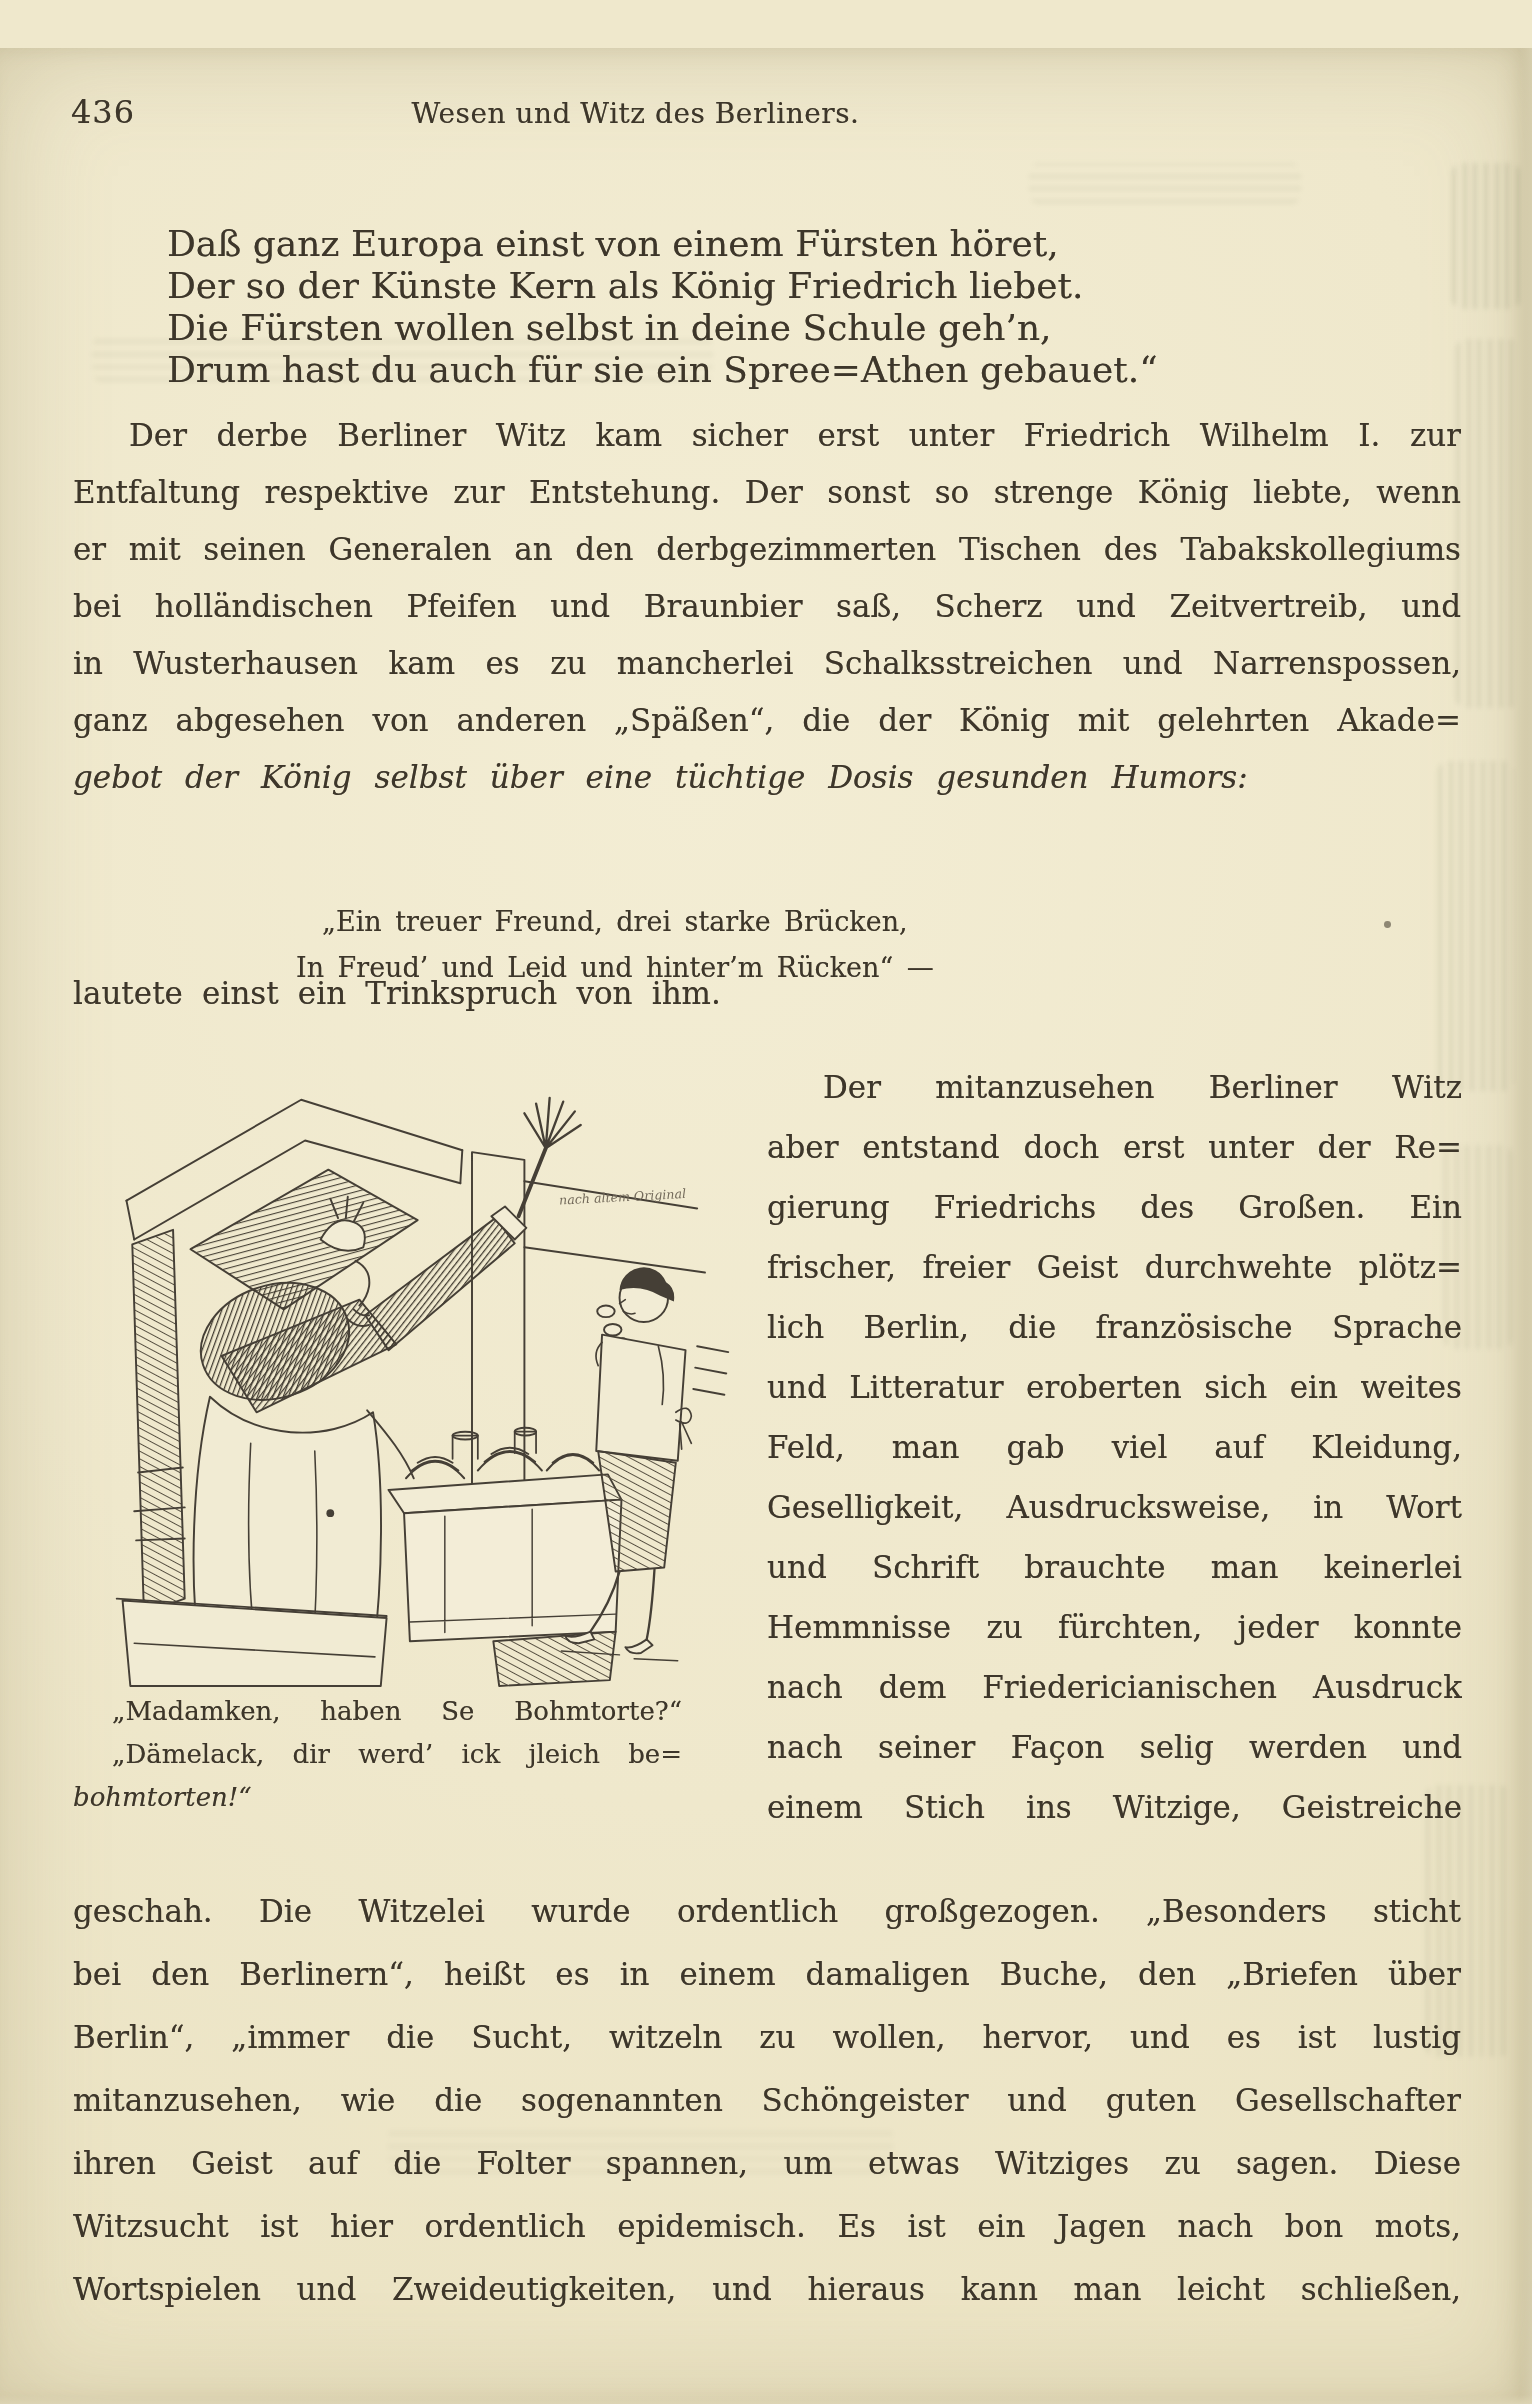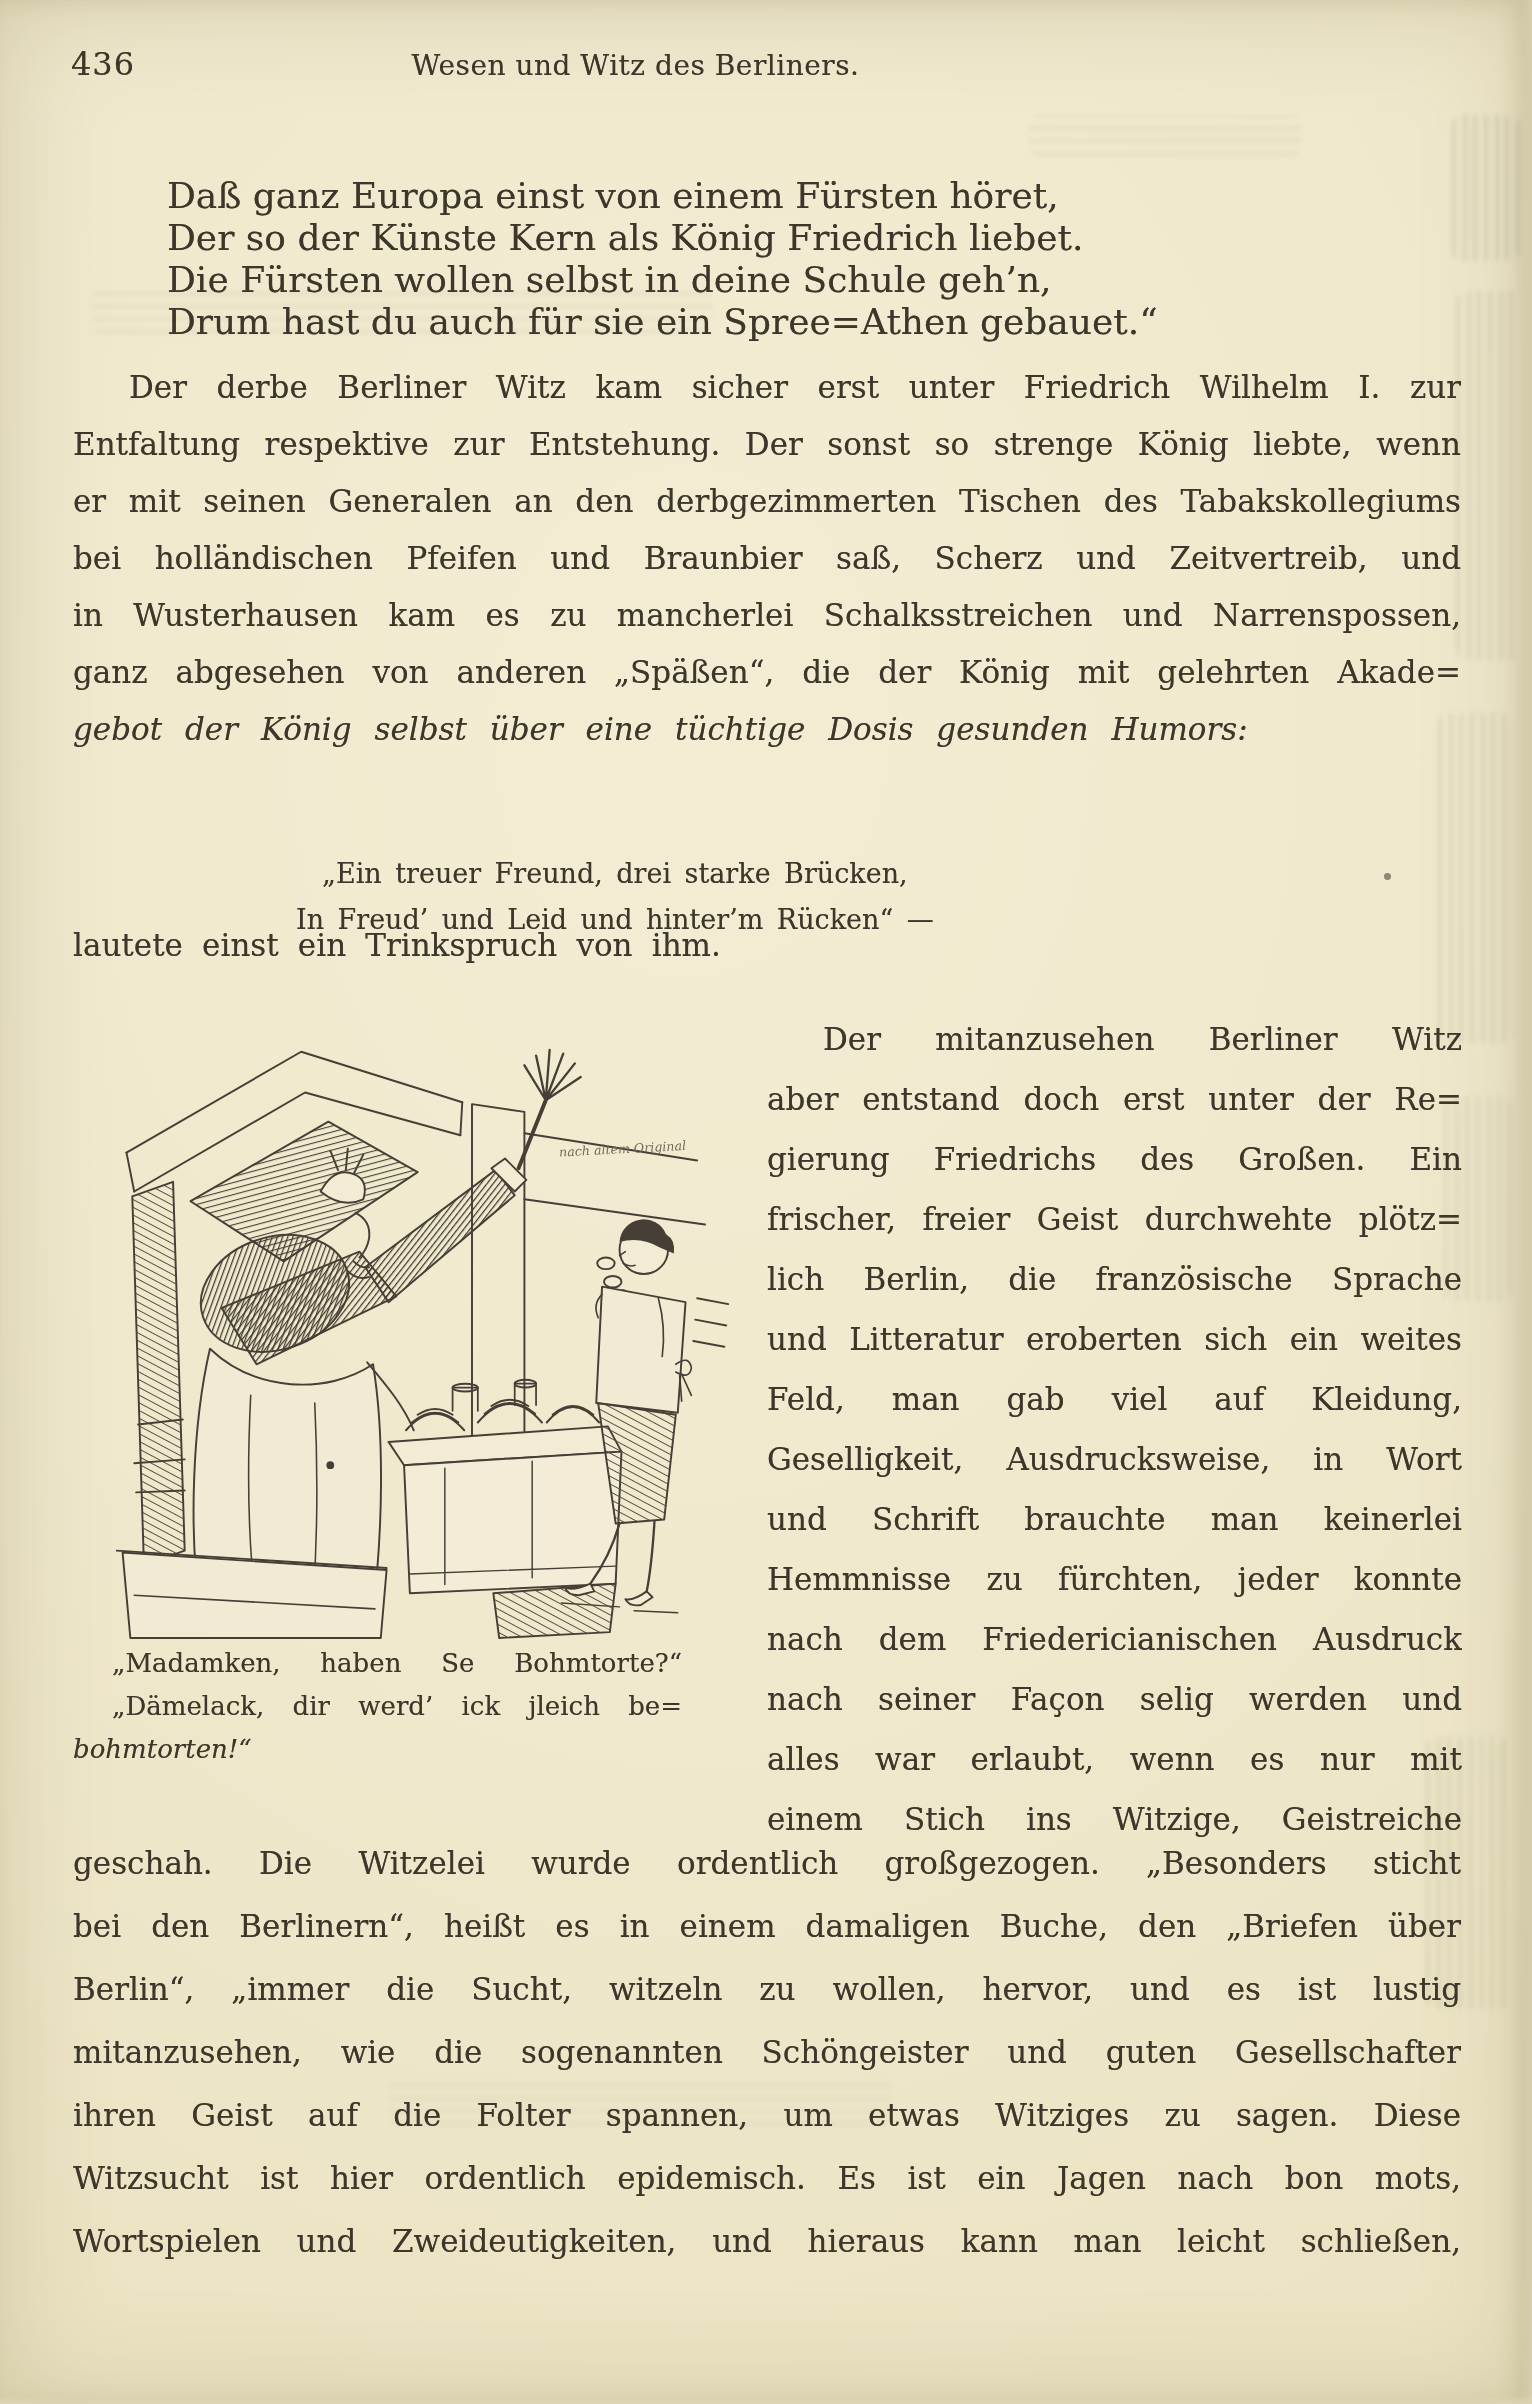--- a/index.html
+++ b/index.html
@@ -7,20 +7,21 @@
     width:1532px;height:2405px;position:relative;overflow:hidden;
     background:#efe8cc;
     font-family:"DejaVu Serif", serif;
     color:#3d362a;
   }
   .page{
     position:absolute;inset:0;
     background:
       radial-gradient(ellipse 1359px 1747px at 45% 30%, #f3edd4 0%, #efe8cc 60%, #ebe3c3 100%);
     box-shadow: inset 0 0 107px rgba(148,136,94,.30), inset -13.6px 0 21.3px rgba(140,128,86,.22);
+    margin-top: 48px;
   }
   .edge-right{position:absolute;right:0;top:0;bottom:0;width:11.6px;
     background:linear-gradient(to left,#d6ceae,rgba(214,206,174,0));}
   .edge-bottom{position:absolute;left:0;right:0;bottom:0;height:9.7px;
     background:linear-gradient(to top,#ded6b6,rgba(222,214,182,0));}
 
   .abs{position:absolute;}
   .ink{color:#3d362a;text-shadow:0 0 0.5px rgba(61,54,42,.55);}
 
   .pagenum{left:71px;top:45px;font-size:32px;letter-spacing:1px;}
@@ -184,21 +185,20 @@
     <div class="jline">gierung Friedrichs des Großen.  Ein</div>
     <div class="jline">frischer, freier Geist durchwehte plötz=</div>
     <div class="jline">lich Berlin, die französische Sprache</div>
     <div class="jline">und Litteratur eroberten sich ein weites</div>
     <div class="jline">Feld, man gab viel auf Kleidung,</div>
     <div class="jline">Geselligkeit, Ausdrucksweise, in Wort</div>
     <div class="jline">und Schrift brauchte man keinerlei</div>
     <div class="jline">Hemmnisse zu fürchten, jeder konnte</div>
     <div class="jline">nach dem Friedericianischen Ausdruck</div>
     <div class="jline">nach seiner Façon selig werden und</div>
-    <div class="jline">alles war erlaubt, wenn es nur mit</div>
     <div class="jline">einem Stich ins Witzige, Geistreiche</div>
   </div>
 
   <div class="abs ink para2">
     <div class="jline">geschah.  Die Witzelei wurde ordentlich großgezogen.  „Besonders sticht</div>
     <div class="jline">bei den Berlinern“, heißt es in einem damaligen Buche, den „Briefen über</div>
     <div class="jline">Berlin“, „immer die Sucht, witzeln zu wollen, hervor, und es ist lustig</div>
     <div class="jline">mitanzusehen, wie die sogenannten Schöngeister und guten Gesellschafter</div>
     <div class="jline">ihren Geist auf die Folter spannen, um etwas Witziges zu sagen.  Diese</div>
     <div class="jline">Witzsucht ist hier ordentlich epidemisch.  Es ist ein Jagen nach bon mots,</div>

